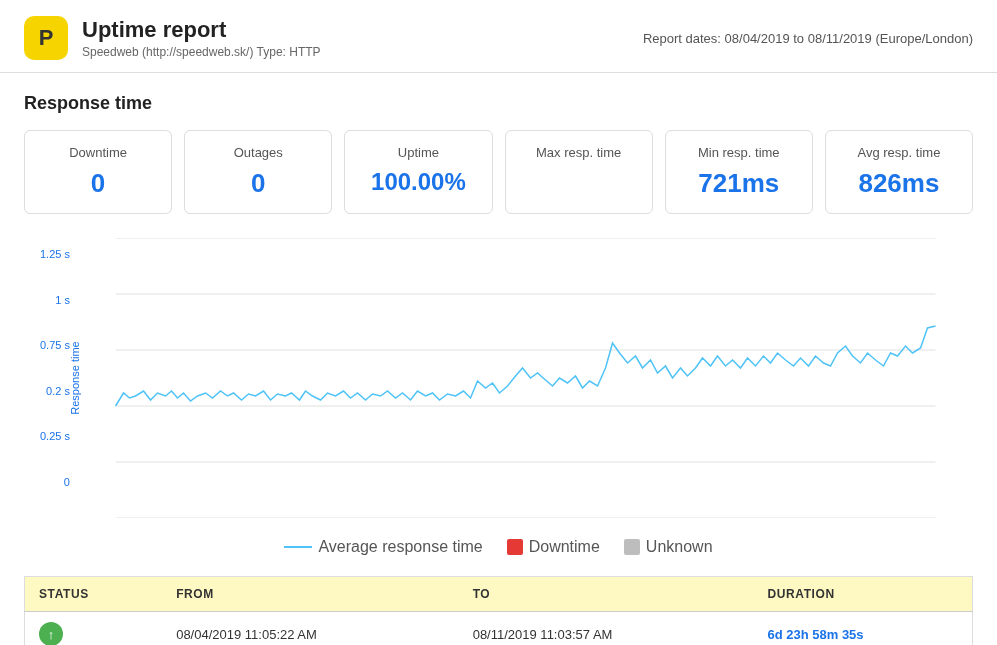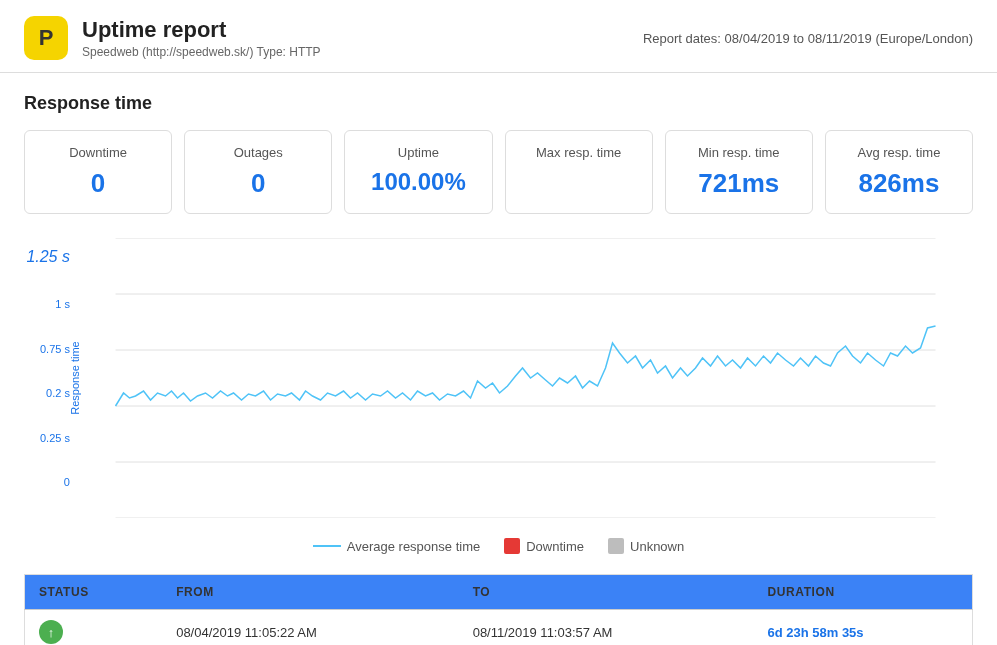--- a/index.html
+++ b/index.html
@@ -17,29 +17,29 @@
 
     .stats-row { display: flex; gap: 12px; margin-bottom: 24px; }
     .stat-card { border: 1px solid #ddd; border-radius: 6px; padding: 14px 20px; text-align: center; min-width: 120px; flex: 1; }
     .stat-label { font-size: 13px; color: #555; margin-bottom: 8px; }
     .stat-value { font-size: 26px; font-weight: bold; color: #222; }
     .stat-value.blue { color: #1a73e8; }
     .stat-value.uptime { font-size: 24px; color: #1a73e8; }
 
     .chart-container { position: relative; margin-bottom: 20px; }
 
-    .legend { display: flex; align-items: center; justify-content: center; gap: 24px; margin-bottom: 20px; font-size: 13px; color: #555; }
+    .legend { display: flex; align-items: center; justify-content: center; gap: 24px; margin-bottom: 20px; font-size: 16px; color: #555; }
     .legend-item { display: flex; align-items: center; gap: 6px; }
     .legend-line { width: 28px; height: 2px; background: #4fc3f7; }
     .legend-box-red { width: 16px; height: 16px; background: #e53935; border-radius: 2px; }
     .legend-box-gray { width: 16px; height: 16px; background: #bdbdbd; border-radius: 2px; }
 
     .table-section { margin-top: 10px; }
     .data-table { width: 100%; border-collapse: collapse; border: 1px solid #ddd; }
-    .data-table th { background: #3b82f6; color: #333; text-align: left; padding: 10px 14px; font-size: 12px; font-weight: bold; letter-spacing: 0.05em; border-bottom: 1px solid #ccc; }
+    .data-table th { background: #fef9c3; color: #333; text-align: left; padding: 10px 14px; font-size: 12px; font-weight: bold; letter-spacing: 0.05em; border-bottom: 1px solid #ccc; }
     .data-table td { padding: 10px 14px; font-size: 13px; border-bottom: 1px solid #eee; vertical-align: middle; }
     .status-icon { width: 24px; height: 24px; background: #4caf50; border-radius: 50%; display: flex; align-items: center; justify-content: center; }
     .status-icon::after { content: '↑'; color: #fff; font-size: 13px; font-weight: bold; }
     .duration-value { color: #1a73e8; font-weight: bold; }
   </style>
 </head>
 <body>
 
 <div class="header">
   <div class="header-left">
@@ -78,21 +78,21 @@
       </div>
       <div class="stat-card">
         <div class="stat-label">Avg resp. time</div>
         <div class="stat-value blue">826ms</div>
       </div>
     </div>
 
   <div class="chart-container">
     <div style="position:relative; display:flex;">
       <div style="display:flex; flex-direction:column; align-items:flex-end; justify-content:space-between; padding: 10px 8px 30px 0; min-width:50px;">
-        <span style="font-size:16px;color:#1a73e8;font-style:italic;">1.25 s</span>
+        <span style="font-size:11px;color:#1a73e8;">1.25 s</span>
         <span style="font-size:11px;color:#1a73e8;">1 s</span>
         <span style="font-size:11px;color:#1a73e8;">0.75 s</span>
         <span style="font-size:11px;color:#1a73e8;">0.2 s</span>
         <span style="font-size:11px;color:#1a73e8;margin-left:16px;">0.25 s</span>
         <span style="font-size:11px;color:#1a73e8;">0</span>
       </div>
       <div style="flex:1;position:relative;">
         <div style="position:absolute;left:-40px;top:50%;transform:translateY(-50%) rotate(-90deg);font-size:11px;color:#1a73e8;white-space:nowrap;">Response time</div>
         <svg viewBox="0 0 820 280" style="width:100%;height:280px;display:block;">
 

